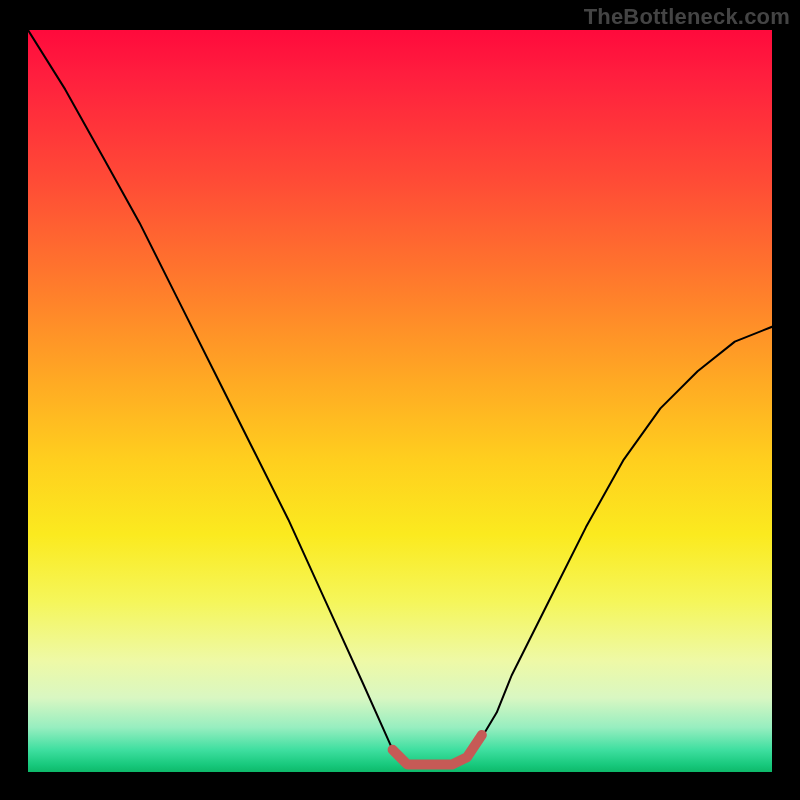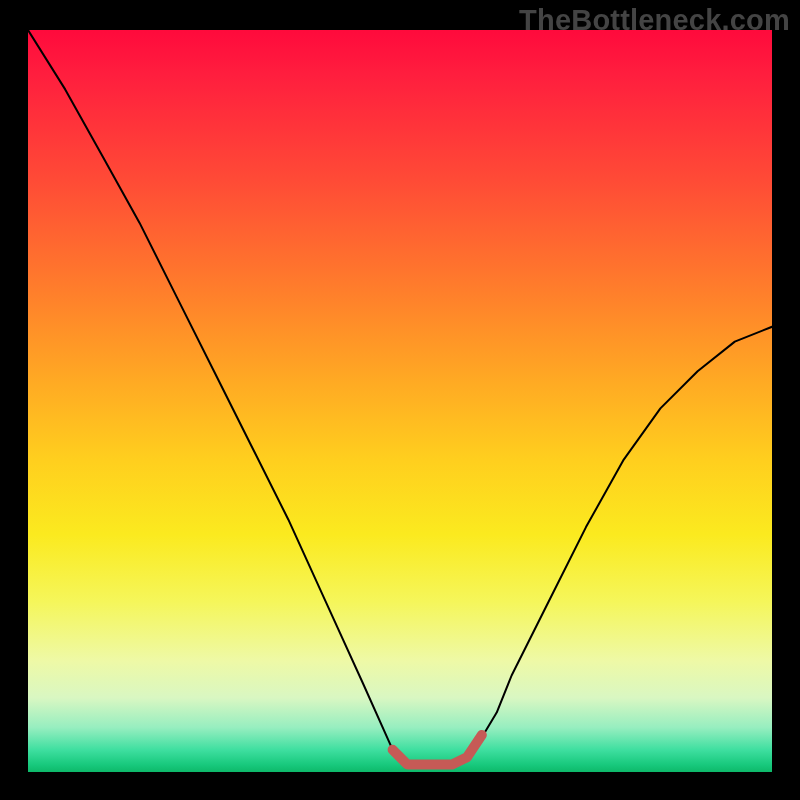--- a/index.html
+++ b/index.html
@@ -15,21 +15,21 @@
     position: relative;
     width: 800px;
     height: 800px;
     background: #000;
   }
   .watermark {
     position: absolute;
     top: 4px;
     right: 10px;
     color: #444;
-    font-size: 29px;
+    font-size: 22px;
     font-weight: 600;
     letter-spacing: 0.2px;
     user-select: none;
   }
   .plot-area {
     position: absolute;
     left: 28px;
     top: 30px;
     width: 744px;
     height: 742px;

